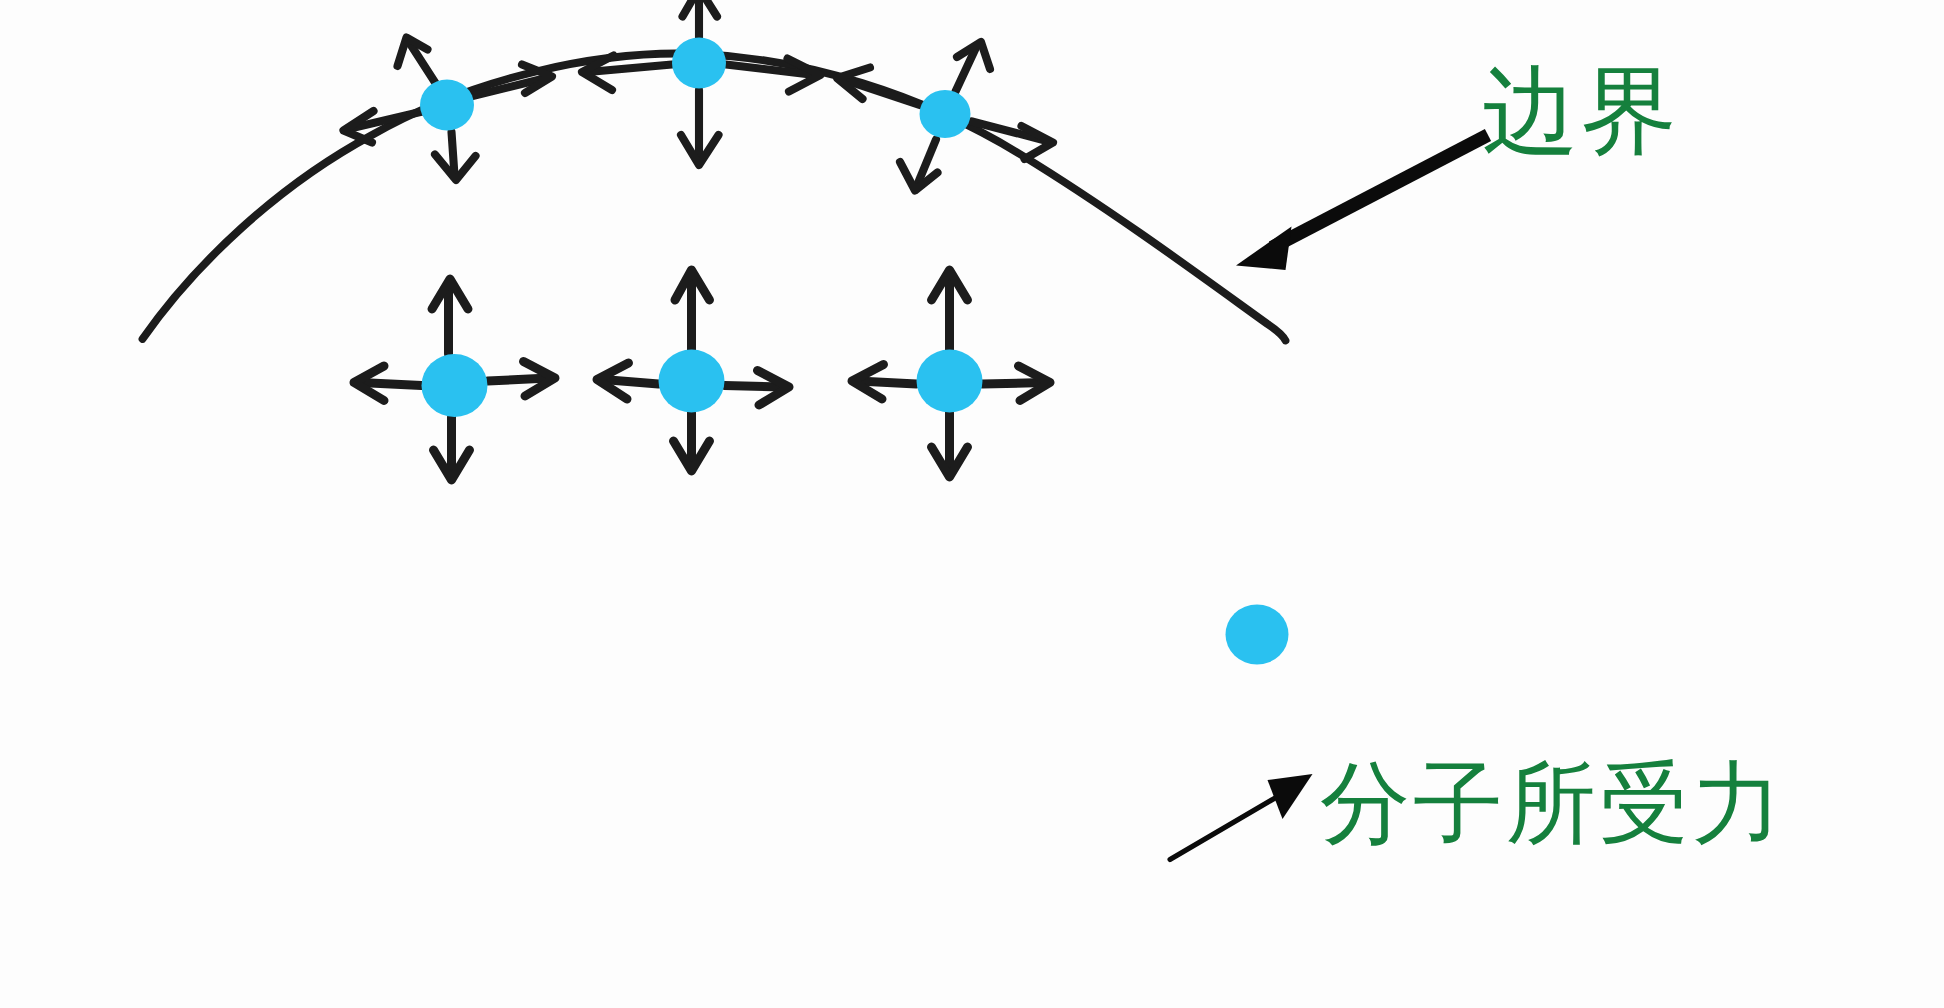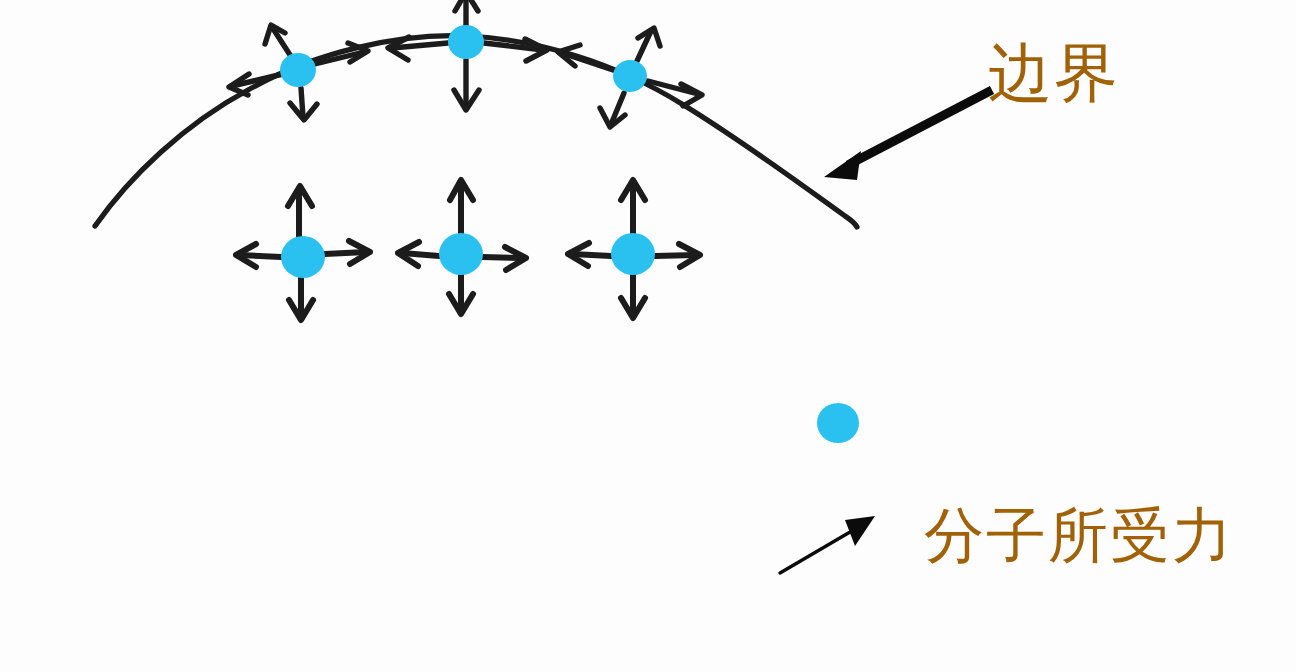--- a/index.html
+++ b/index.html
@@ -25,22 +25,22 @@
   #figure-svg {
     position: absolute;
     left: 0;
     top: 0;
     width: 1296px;
     height: 672px;
     display: block;
   }
   .label-text {
     position: absolute;
-    font-family: Liberation Serif, serif;
-    color: #a16207;
+    font-family: Liberation Sans, sans-serif;
+    color: #15803d;
     white-space: nowrap;
     letter-spacing: 2px;
     font-weight: 400;
   }
   #boundary-label {
     left: 988px;
     top: 42px;
     font-size: 64px;
     line-height: 1;
   }
@@ -48,21 +48,20 @@
     left: 884px;
     top: 390px;
     font-size: 60px;
     line-height: 1;
   }
   #legend-force-label {
     left: 880px;
     top: 506px;
     font-size: 60px;
     line-height: 1;
-    margin-left: 44px;
   }
 </style>
 </head>
 <body>
 
 <div id="canvas-root">
 
   <svg id="figure-svg" viewBox="0 0 1296 672">
     <defs>
       <style>

